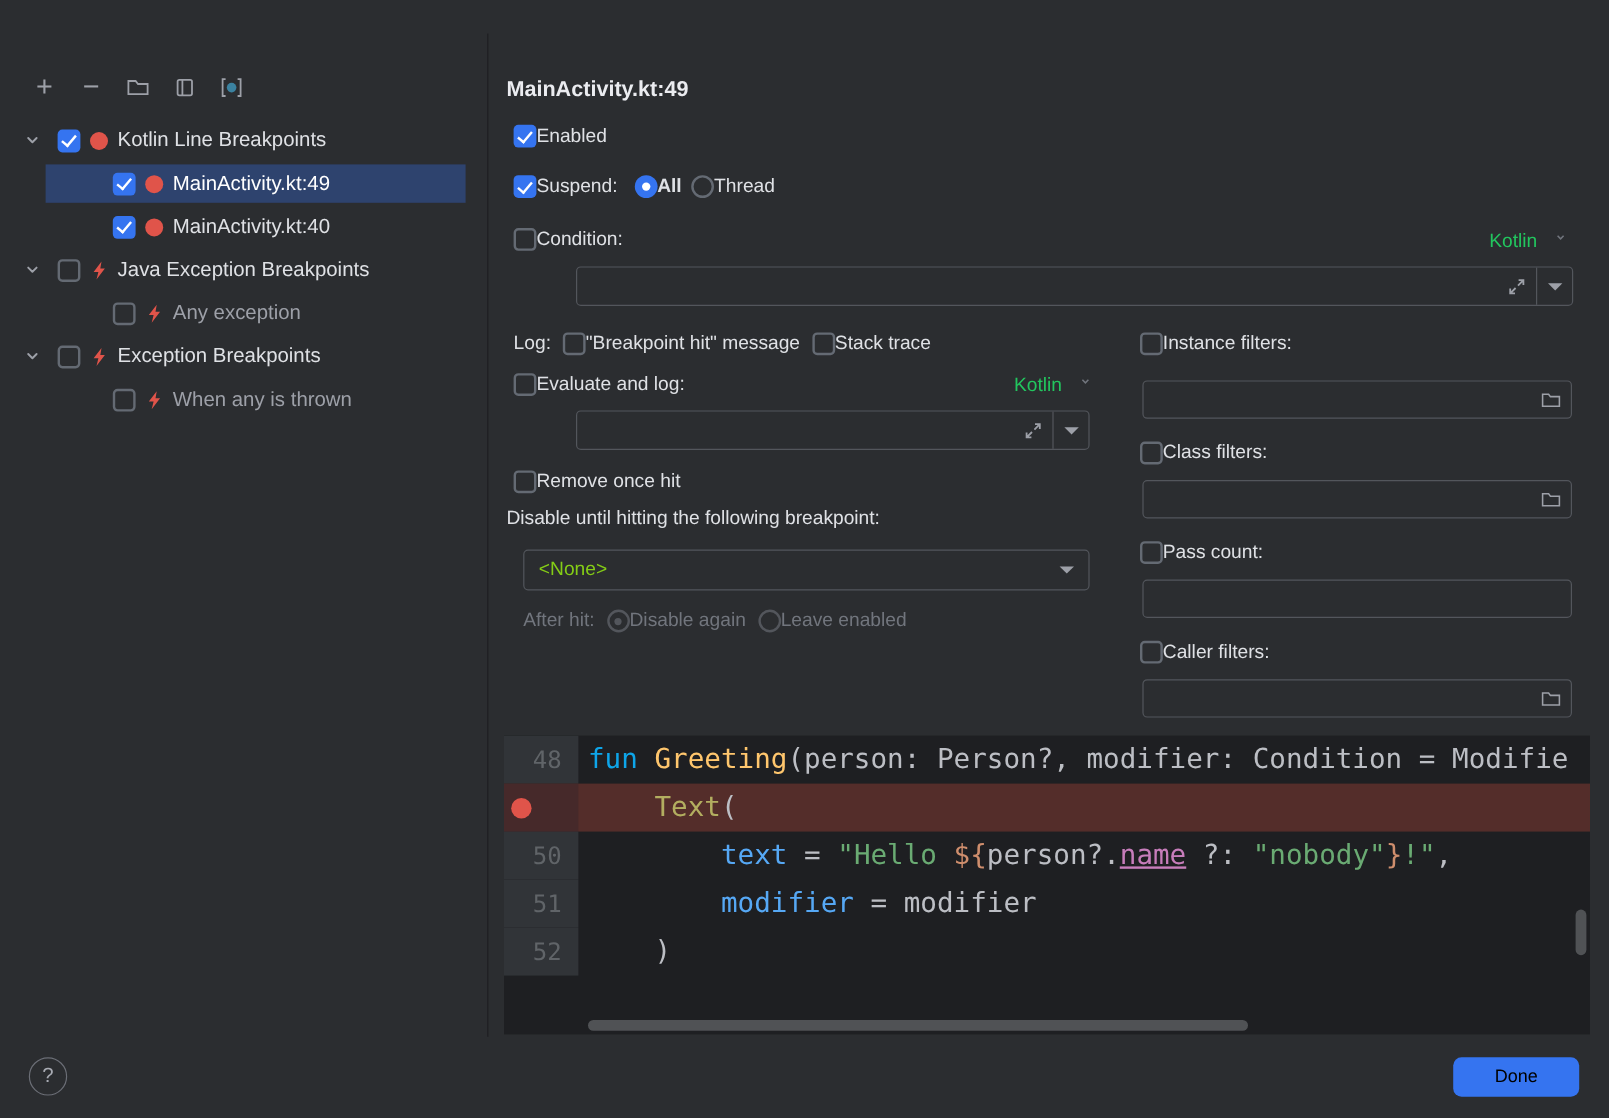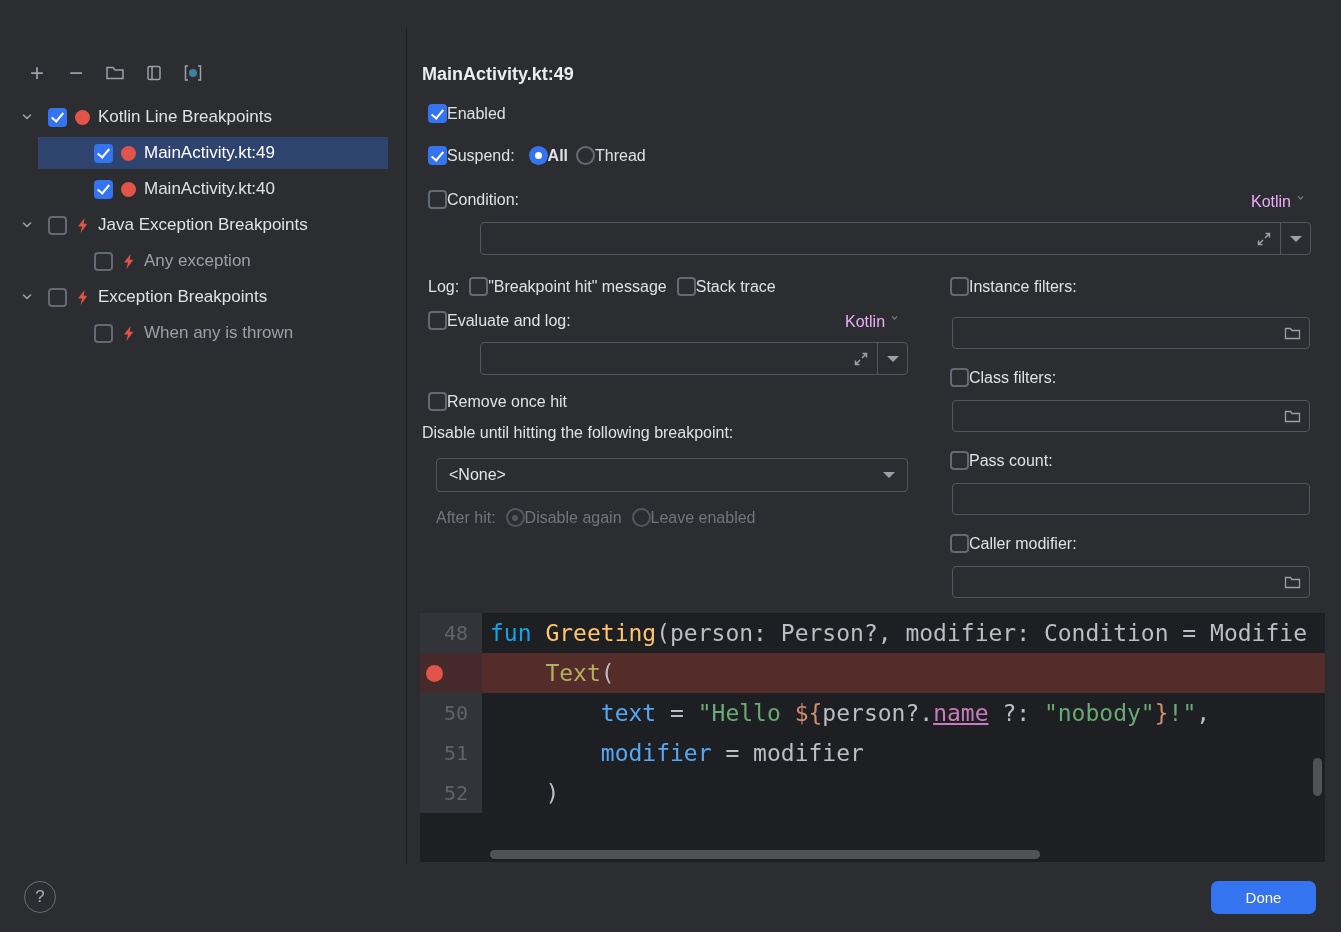--- a/index.html
+++ b/index.html
@@ -50,31 +50,31 @@
   .radio.dis{border:2px solid #53565c}
   .radio.dis.dsel::after{content:"";position:absolute;left:4.5px;top:4.5px;width:6px;height:6px;
     border-radius:50%;background:#53565c}
   .b{font-weight:bold}
   .gray, .gray span{color:#71757d}
 
   
   .details{position:absolute;left:420px;top:56px;right:0;height:557px;font-size:16px}
   .dheading{position:absolute;left:2px;top:8px;font-size:18px;font-weight:bold;color:#ebecf0}
   .frow{position:absolute;display:flex;align-items:flex-end;white-space:nowrap}
-  .lang{position:absolute;display:flex;align-items:flex-start;gap:5px;color:#f0abfc;font-size:16px}
+  .lang{position:absolute;display:flex;align-items:flex-start;gap:15px;color:#22c55e;font-size:16px}
   .combo{position:absolute;display:flex;border:1px solid #53565c;border-radius:4px;background:#2b2d30}
   .cfield{flex:1;position:relative}
   .cfield input{width:100%;height:100%;background:transparent;border:none;outline:none;
     color:#dfe1e5;font-size:16px;padding:0 36px 0 10px;font-family:"Liberation Sans",sans-serif}
   .expand{position:absolute;right:8px;top:50%;transform:translateY(-50%);display:flex}
   .carrow{width:30px;border-left:1px solid #53565c;position:relative}
   .carrow::after{content:"";position:absolute;left:50%;top:50%;margin:-3px 0 0 -6px;
     border:6px solid transparent;border-top-color:#9da0a8}
   .dd{position:absolute;display:flex;align-items:center;border:1px solid #53565c;border-radius:4px;
-    padding:0 12px;background:#2b2d30;color:#e5e5e5}
+    padding:0 12px;background:#2b2d30;color:#84cc16}
   .ddarrow{margin-left:auto;width:0;height:0;border:6px solid transparent;
     border-top-color:#9da0a8;transform:translateY(3px)}
   .finput{position:absolute;border:1px solid #53565c;border-radius:4px;display:flex;
     align-items:center;background:#2b2d30}
   .finput input{flex:1;height:100%;min-width:0;background:transparent;border:none;outline:none;
     color:#dfe1e5;font-size:16px;padding:0 8px;font-family:"Liberation Sans",sans-serif}
   .folder{display:flex;margin-right:8px;flex:none}
   .dlabel{position:absolute;white-space:nowrap}
 
   
@@ -97,21 +97,21 @@
   .tok-tpl{color:#cf8e6d}
   .tok-prop{color:#c77dbb;text-decoration:underline}
   .hscroll{position:absolute;left:70px;bottom:3px;width:550px;height:9px;border-radius:5px;background:#505255}
   .vscroll{position:absolute;right:3px;top:145px;width:9px;height:38px;border-radius:5px;background:#505255}
 
   
   .help{position:absolute;left:24px;top:881px;width:32px;height:32px;border-radius:50%;
     border:1px solid #6b6e76;color:#a8abb3;display:flex;align-items:center;justify-content:center;
     font-size:17px}
   .done{position:absolute;left:1211px;top:881px;width:105px;height:33px;background:#3574f0;
-    border-radius:7px;color:#fef9c3;display:flex;align-items:center;justify-content:center;
+    border-radius:7px;color:#000000;display:flex;align-items:center;justify-content:center;
     font-size:15px}
 </style>
 </head>
 <body>
 
 <div class="window">
 
 
   <div class="sidebar">
     <div class="stoolbar">
@@ -340,21 +340,21 @@
     <div class="frow" style="left:530px;top:395px">
       <span class="cb off"></span>
       <span>Pass count:</span>
     </div>
     <div class="finput" style="left:532px;top:427px;width:358px;height:32px">
       <input style="">
     </div>
 
     <div class="frow" style="left:530px;top:478px">
       <span class="cb off"></span>
-      <span>Caller modifier:</span>
+      <span>Caller filters:</span>
     </div>
     <div class="finput" style="left:532px;top:510px;width:358px;height:32px">
       <input style="">
       <span class="folder">
         <svg width="17" height="15" viewBox="0 0 17 15">
             <path d="M1.5 2.5h5l1.5 2h7.5v8h-14z" stroke="#9da0a8" fill="none" stroke-width="1.3"></path>
           </svg>
       </span>
     </div>
   </div>

